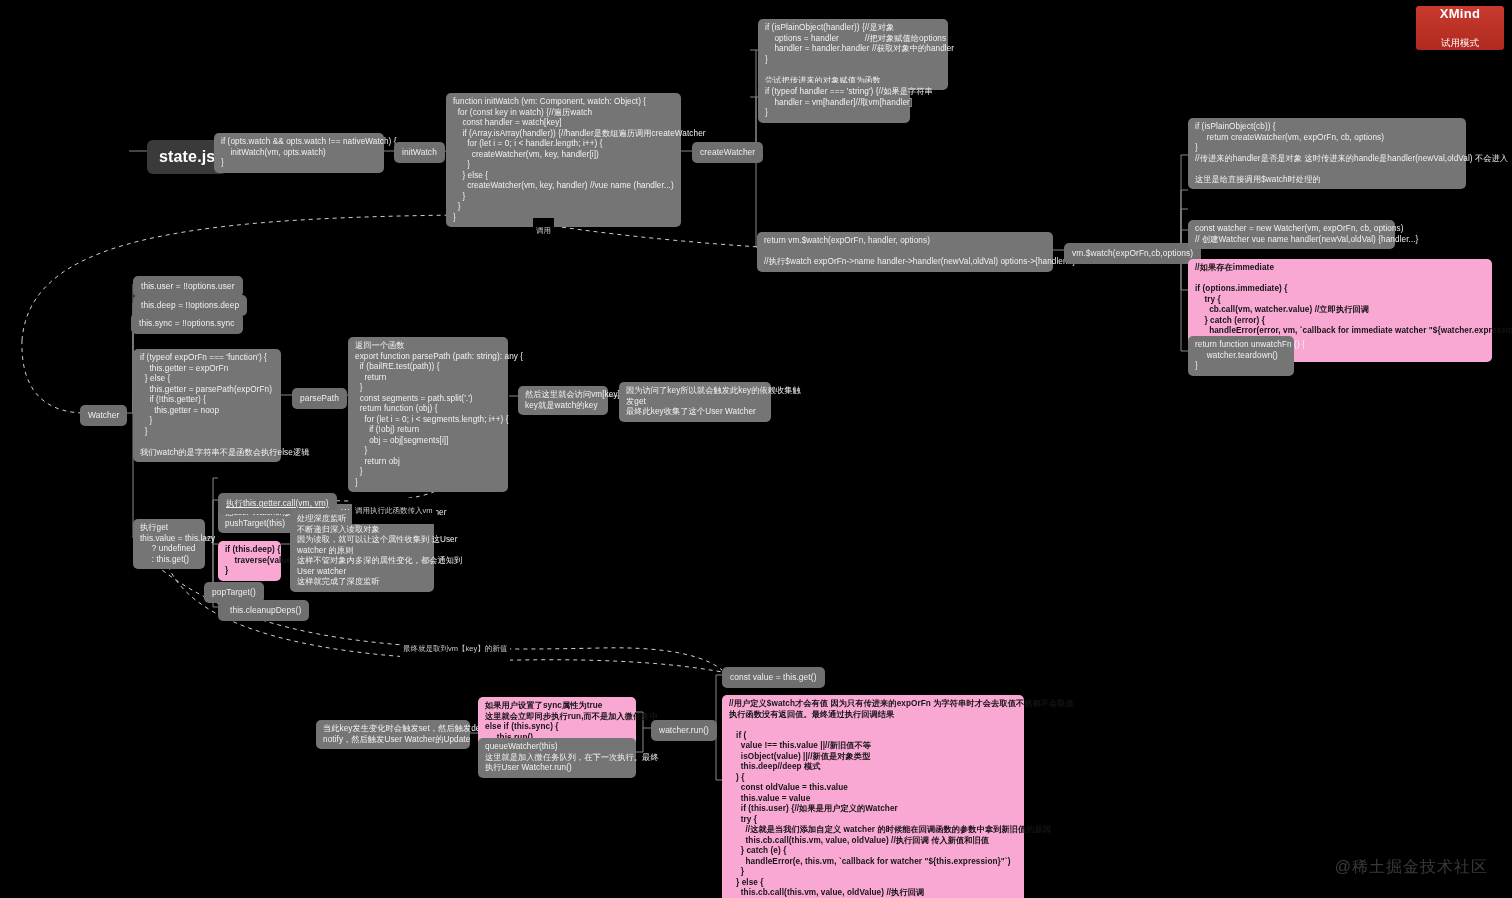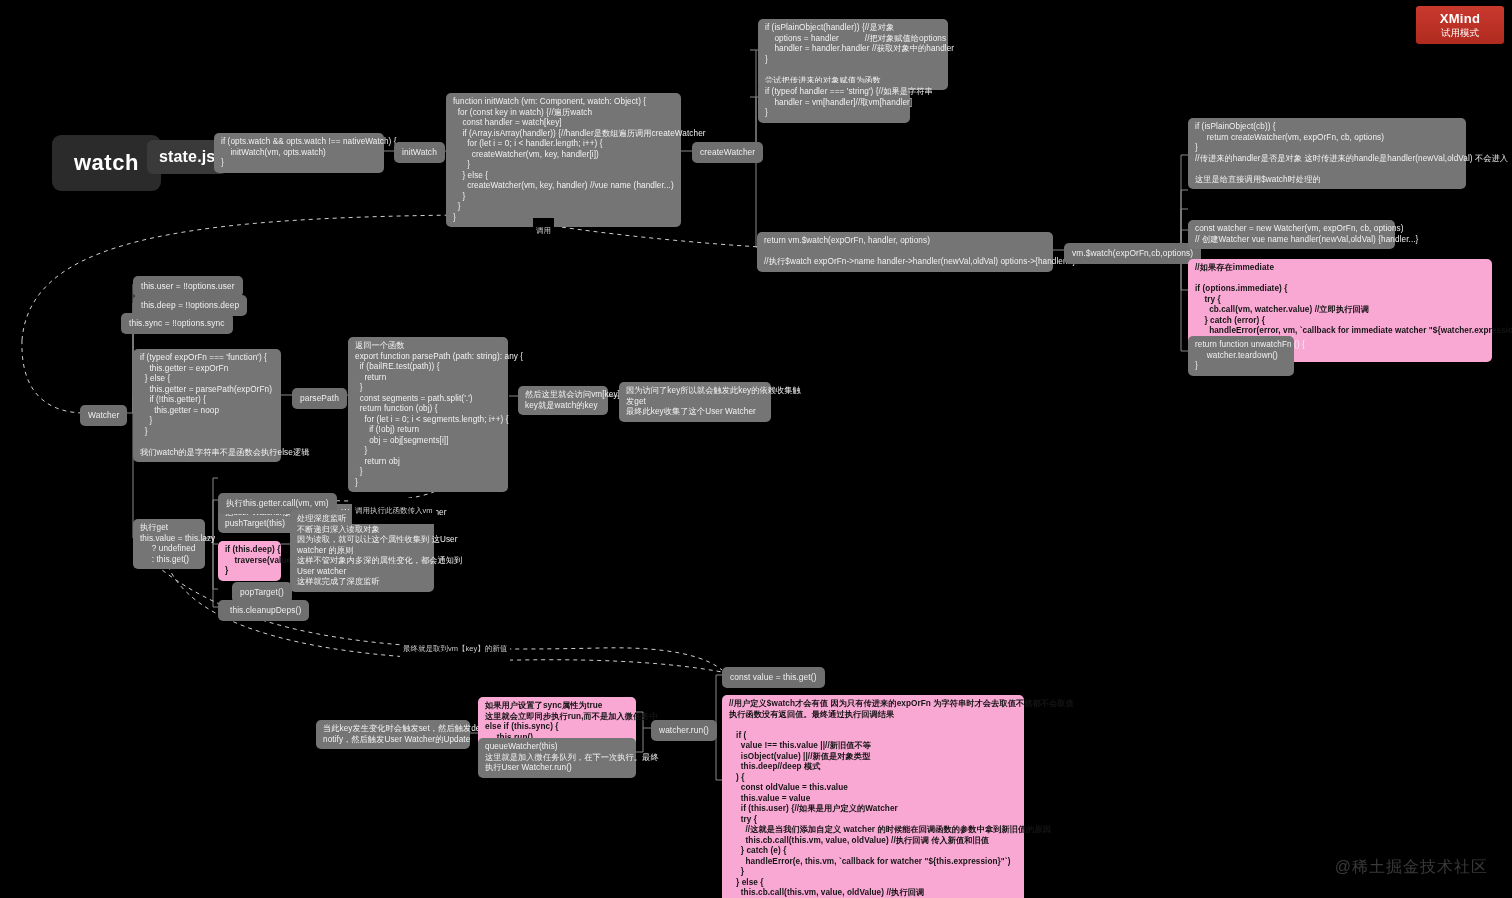--- a/index.html
+++ b/index.html
@@ -66,26 +66,26 @@
     position: absolute;
     color: #c9c9c9;
     font-size: 7.5px;
     background: #000;
     padding: 8px 3px;
     white-space: nowrap;
   }
   #xmind-badge {
     position: absolute;
     right: 8px; top: 6px;
-    width: 88px; height: 38px;
+    width: 88px; height: 44px;
     background: #c0392b;
     background: linear-gradient(180deg,#c9392e 0%, #b02a1f 100%);
     border-radius: 3px;
     display: flex; flex-direction: column;
-    align-items: center; justify-content: center;
+    align-items: center; justify-content: space-between;
     color: #fff;
   }
   #xmind-badge .bn { font-size: 13px; font-weight: bold; letter-spacing: 0.3px; }
   #xmind-badge .bs { font-size: 9.5px; margin-top: 1px; }
   #watermark {
     position: absolute;
     right: 24px; bottom: 20px;
     color: #3a3a3a;
     font-size: 16px;
     letter-spacing: 1px;
@@ -184,21 +184,20 @@
       <path d="M22,340 C20,400 55,412 82,413"></path>
 
       <path d="M320,500 C380,503 418,500 438,490 C448,483 444,472 438,468"></path>
 
       <path d="M168,566 C200,640 360,662 520,660 C640,658 700,668 722,672"></path>
 
       <path d="M150,560 C250,648 420,652 600,648 C680,646 710,660 722,670"></path>
     </g>
   </svg>
 
-  <div class="node root" style="left:52px; top:135px;">watch</div>
 
   <div class="node dark-pill" style="left:147px; top:140px;">state.js</div>
 
   <div class="node" style="left:214px; top:133px; width:170px;">if (opts.watch &amp;&amp; opts.watch !== nativeWatch) {
     initWatch(vm, opts.watch)
 }</div>
 
   <div class="node grey-pill" style="left:394px; top:142px;">initWatch</div>
 
   <div class="node" style="left:446px; top:93px; width:235px;">function initWatch (vm: Component, watch: Object) {
@@ -258,21 +257,21 @@
   }</div>
 
   <div class="node" style="left:1188px; top:336px; width:106px;">return function unwatchFn () {
      watcher.teardown()
 }</div>
 
   <div class="node grey-pill" style="left:80px; top:405px;">Watcher</div>
 
   <div class="node grey-pill" style="left:133px; top:276px;">this.user = !!options.user</div>
   <div class="node grey-pill" style="left:133px; top:295px;">this.deep = !!options.deep</div>
-  <div class="node grey-pill" style="left:121px; top:313px;text-align:center;">this.sync = !!options.sync</div>
+  <div class="node grey-pill" style="left:131px; top:313px;text-align:center;">this.sync = !!options.sync</div>
 
   <div class="node" style="left:133px; top:349px; width:148px;">if (typeof expOrFn === 'function') {
     this.getter = expOrFn
   } else {
     this.getter = parsePath(expOrFn)
     if (!this.getter) {
       this.getter = noop
     }
   }
 
@@ -302,35 +301,35 @@
 最终此key收集了这个User Watcher</div>
 
   <div class="node" style="left:133px; top:519px; width:72px;">执行get
 this.value = this.lazy
      ? undefined
      : this.get()</div>
 
   <div class="node" style="left:218px; top:464px; width:205px;margin-top:40px;">把user Watcher放到队列，Dep.Watcher设置为user Watcher
 pushTarget(this)</div>
 
-  <div class="node grey-pill" style="left:218px; top:493px;">执行this.getter.call(vm, vm)</div>
+  <div class="node grey-pill" style="left:218px; top:493px;text-decoration:underline;">执行this.getter.call(vm, vm)</div>
 
   <div class="node yellow" style="left:218px; top:529px; width:63px;">if (this.deep) {
     traverse(value)
 }</div>
 
   <div class="node" style="left:290px; top:510px; width:144px;">处理深度监听
 不断递归深入读取对象
 因为读取，就可以让这个属性收集到 这User
 watcher 的原则
 这样不管对象内多深的属性变化，都会通知到
 User watcher
 这样就完成了深度监听</div>
 
-  <div class="node grey-pill" style="left:232px; top:582px;padding-left:8px;">popTarget()</div>
+  <div class="node grey-pill" style="left:204px; top:582px;padding-left:8px;">popTarget()</div>
 
   <div class="node grey-pill" style="left:218px; top:600px;padding-left:12px;">this.cleanupDeps()</div>
 
   <div class="node" style="left:316px; top:720px; width:154px;">当此key发生变化时会触发set，然后触发dep.
 notify，然后触发User Watcher的Update</div>
 
   <div class="node yellow" style="left:478px; top:685px; width:158px;">如果用户设置了sync属性为true
 这里就会立即同步执行run,而不是加入微任务中
 else if (this.sync) {
      this.run()

